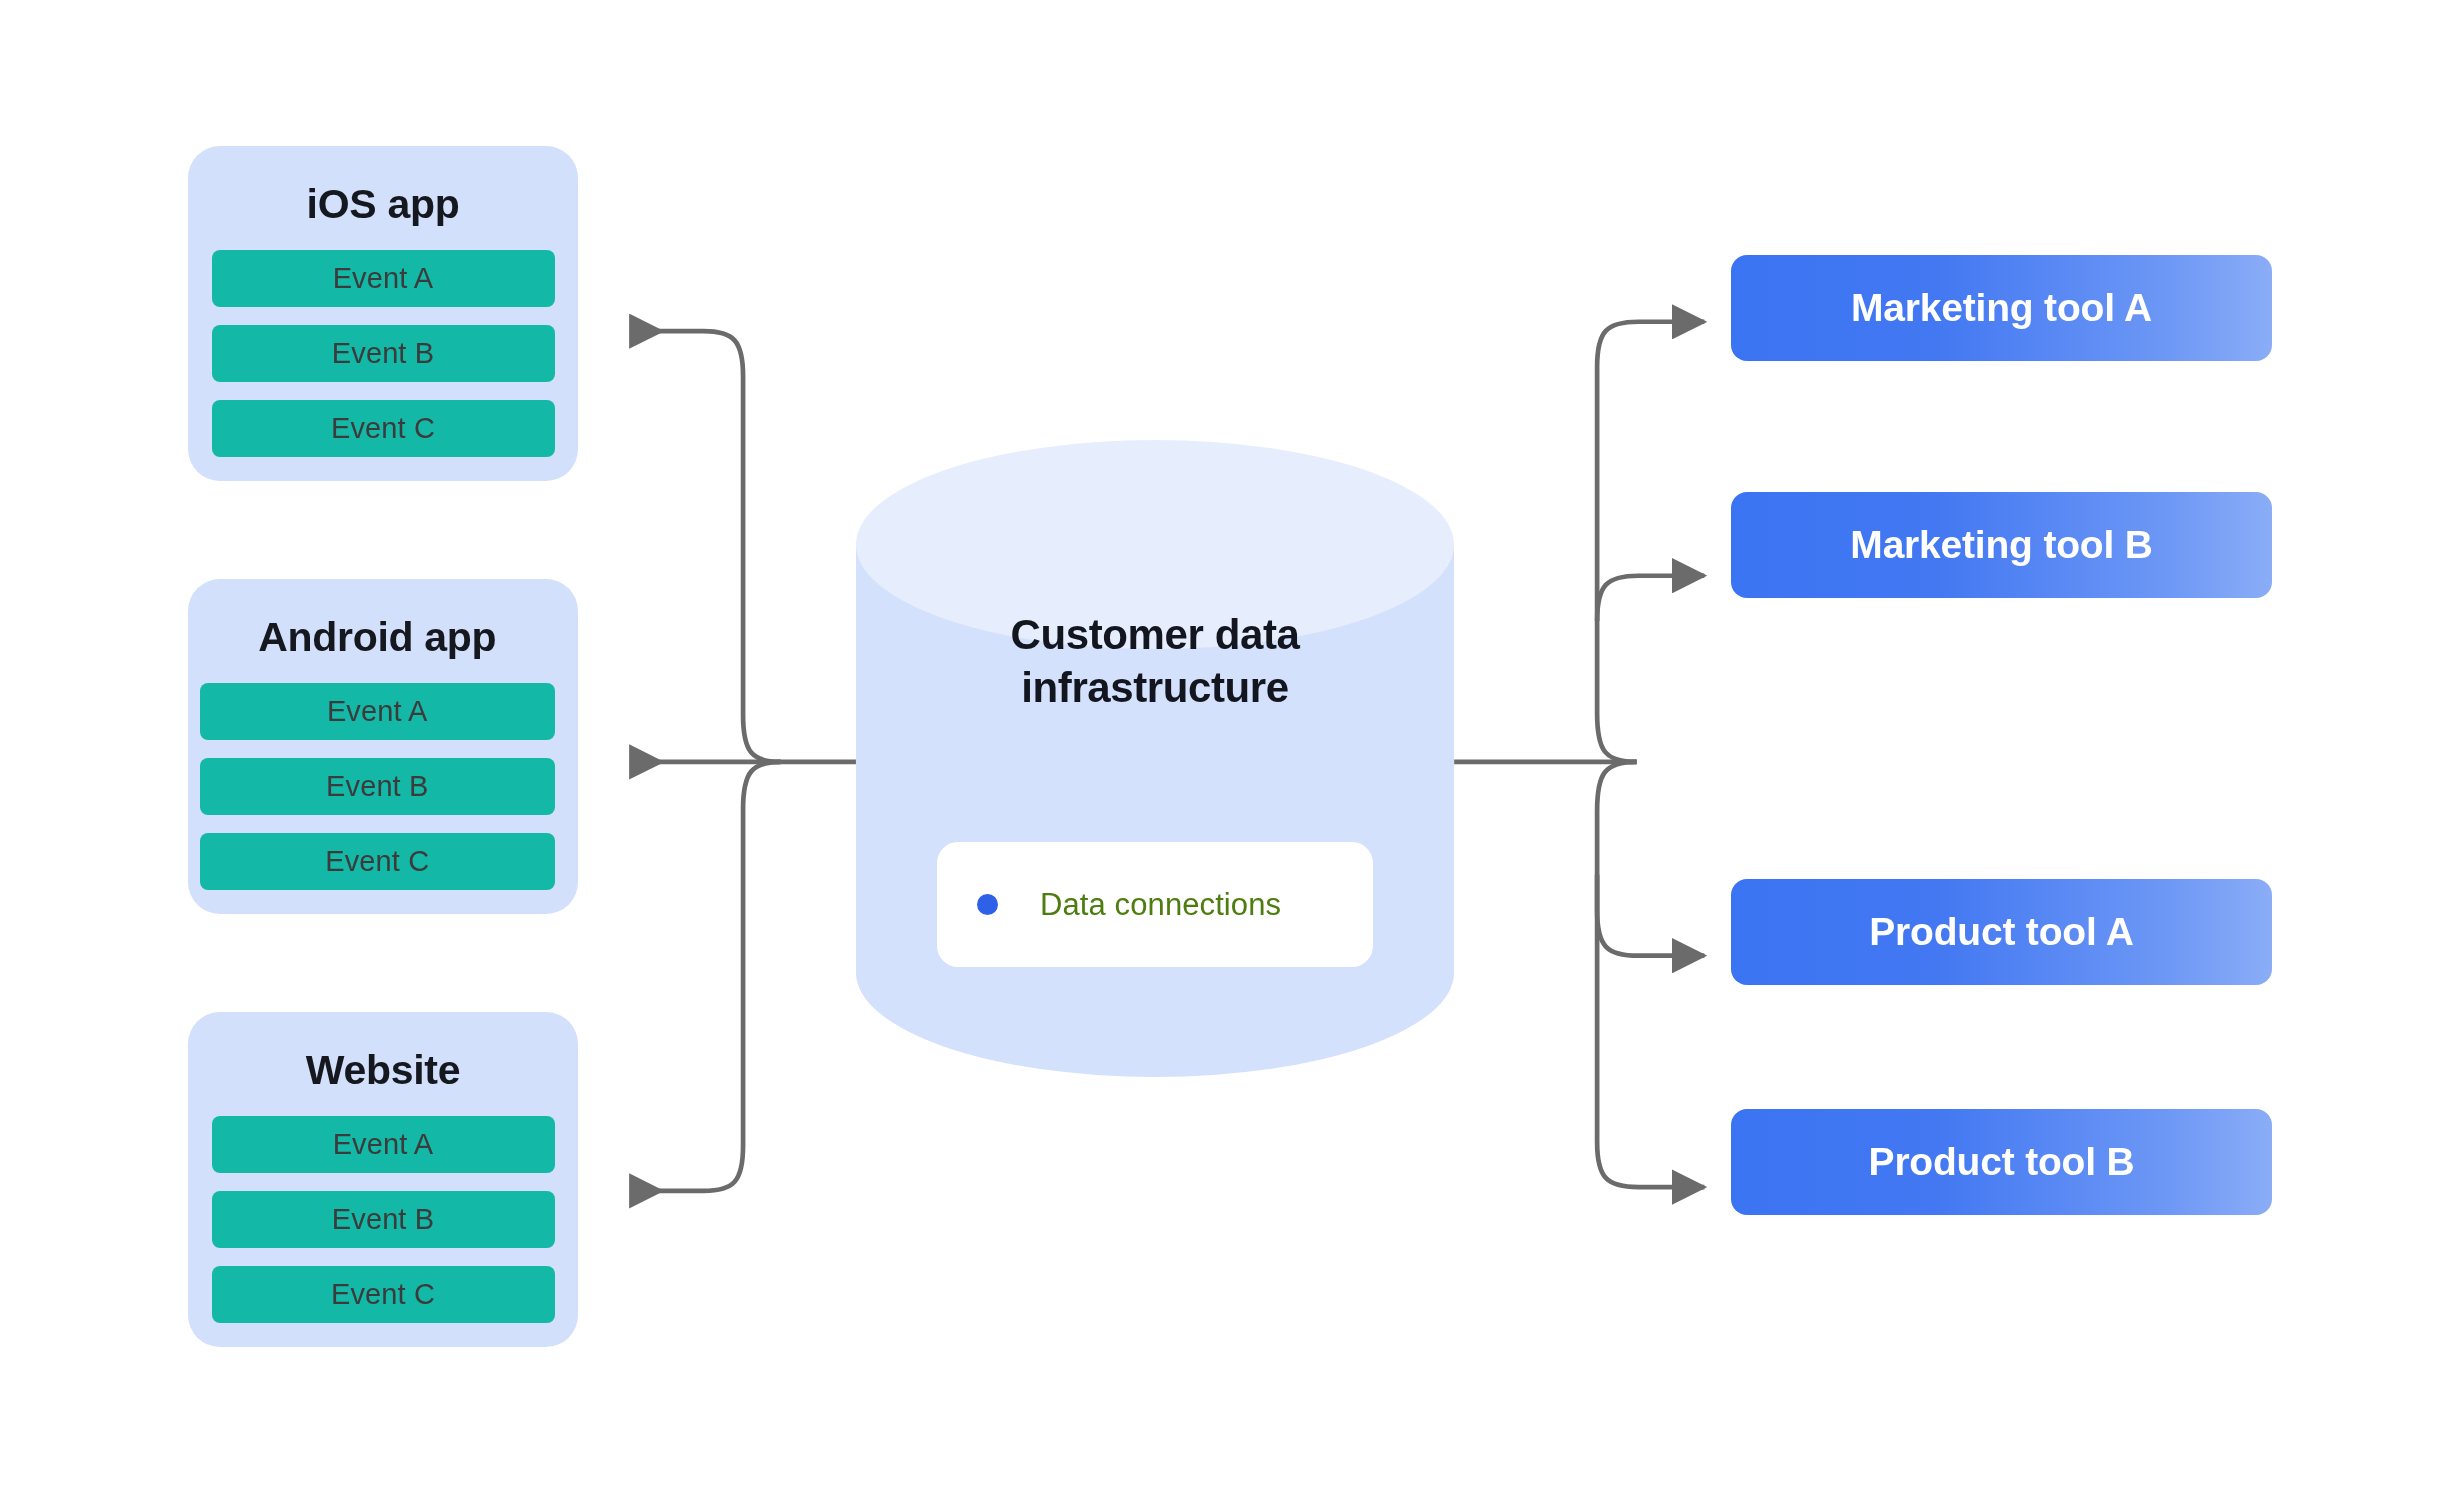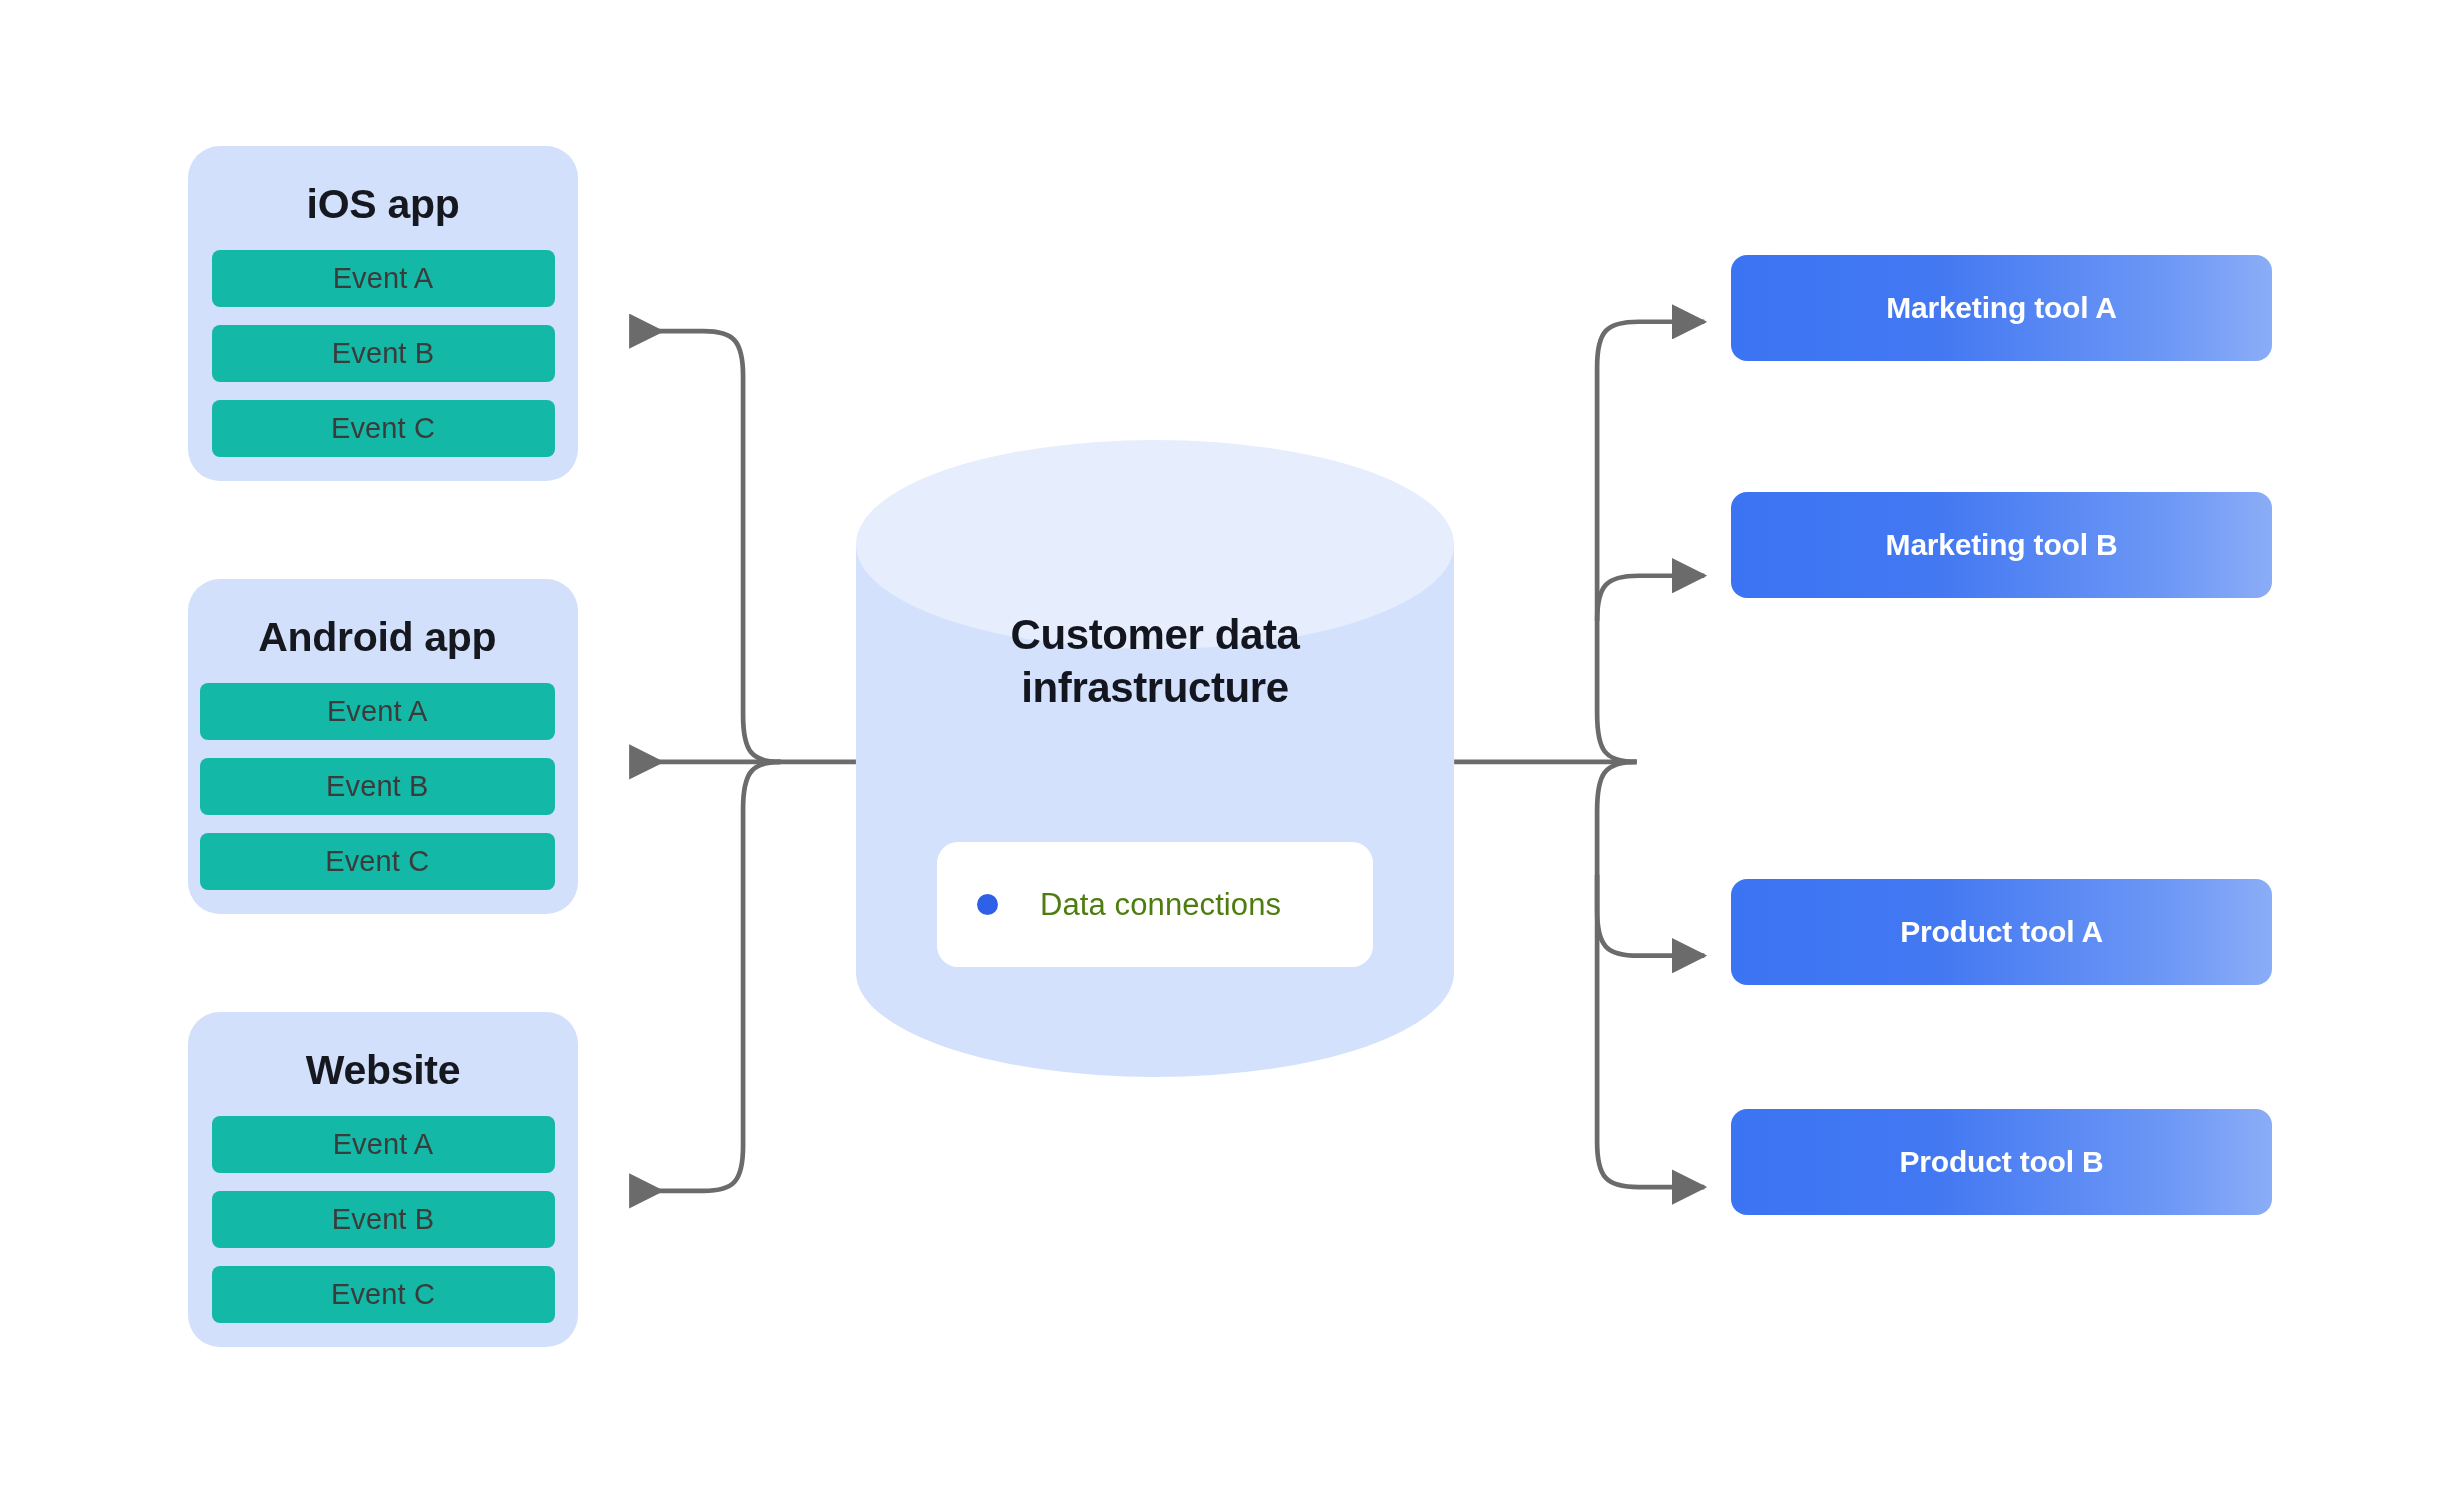--- a/index.html
+++ b/index.html
@@ -145,21 +145,21 @@
     position: absolute;
     left: 1731px;
     width: 541px;
     height: 106px;
     border-radius: 16px;
     background: linear-gradient(90deg, #3b74f2 0%, #4378f2 38%, #6c97f5 80%, #8badf7 100%);
     display: flex;
     align-items: center;
     justify-content: center;
     color: #ffffff;
-    font-size: 30px;
+    font-size: 39px;
     font-weight: bold;
     letter-spacing: -0.2px;
   }
 </style>
 </head>
 <body>
 
 <div id="stage">
 
   <svg id="connectors" viewBox="0 0 2592 1602" width="2438" height="1507" xmlns="http://www.w3.org/2000/svg">

